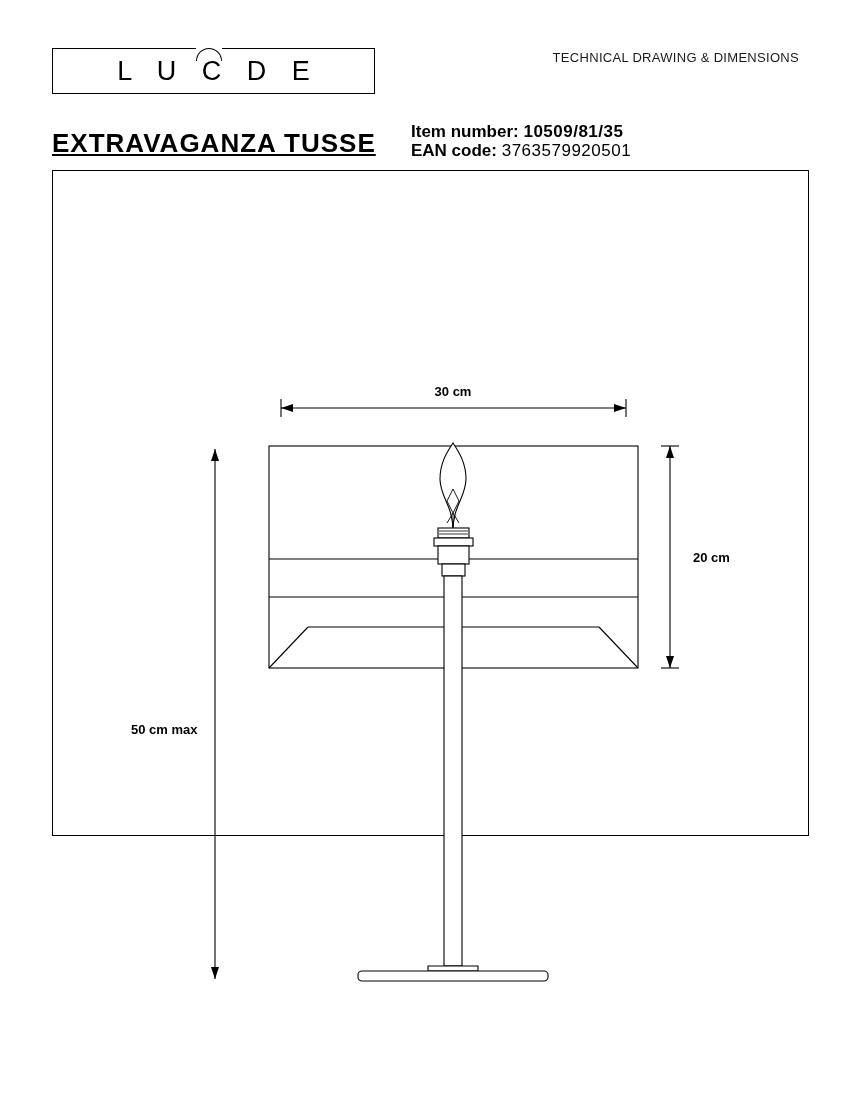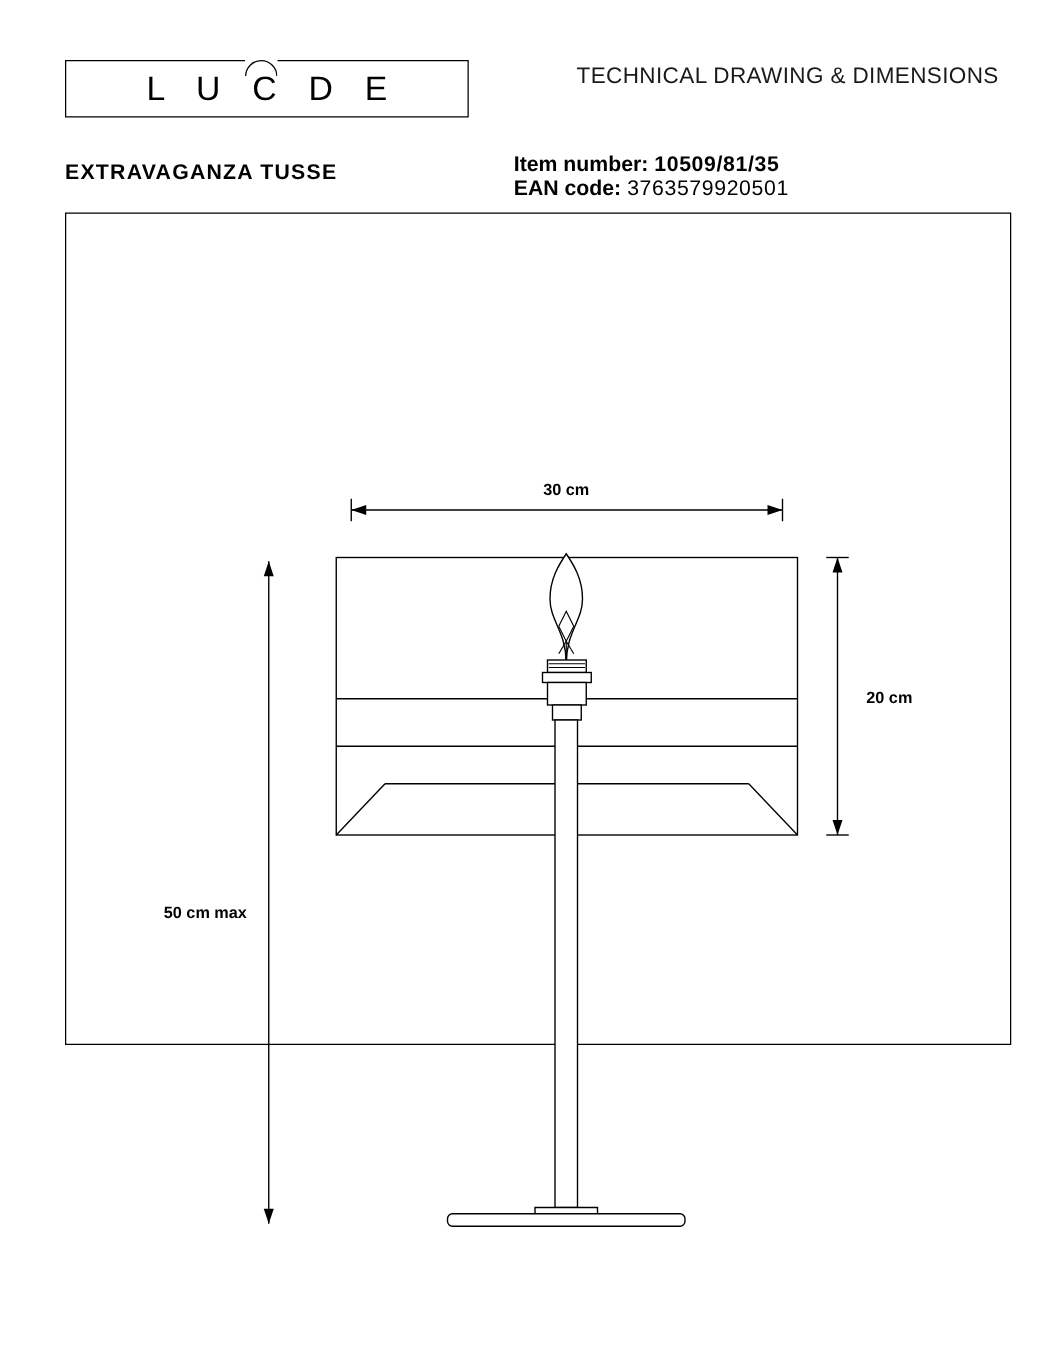--- a/index.html
+++ b/index.html
@@ -68,33 +68,34 @@
     border: 1.5px solid #000;
     border-bottom: none;
     border-radius: 13px 13px 0 0;
     background: #fff;
     box-sizing: border-box;
   }
   .header-right {
     position: absolute;
     right: 50px;
     top: 50px;
-    font-size: 18px;
+    font-size: 13px;
     letter-spacing: 0.3px;
     color: #1a1a1a;
   }
 
   
   .product-title {
     position: absolute;
     left: 52px;
     top: 128px;
-    font-size: 17px;
+    font-size: 26px;
     font-weight: bold;
     letter-spacing: 1px;
+    text-decoration: underline;
   }
   .meta {
     position: absolute;
     left: 411px;
     top: 122px;
     font-size: 17px;
     line-height: 19px;
   }
   .meta .lbl { font-weight: bold; }
   .meta .val { font-weight: bold; letter-spacing: 0.5px; }

